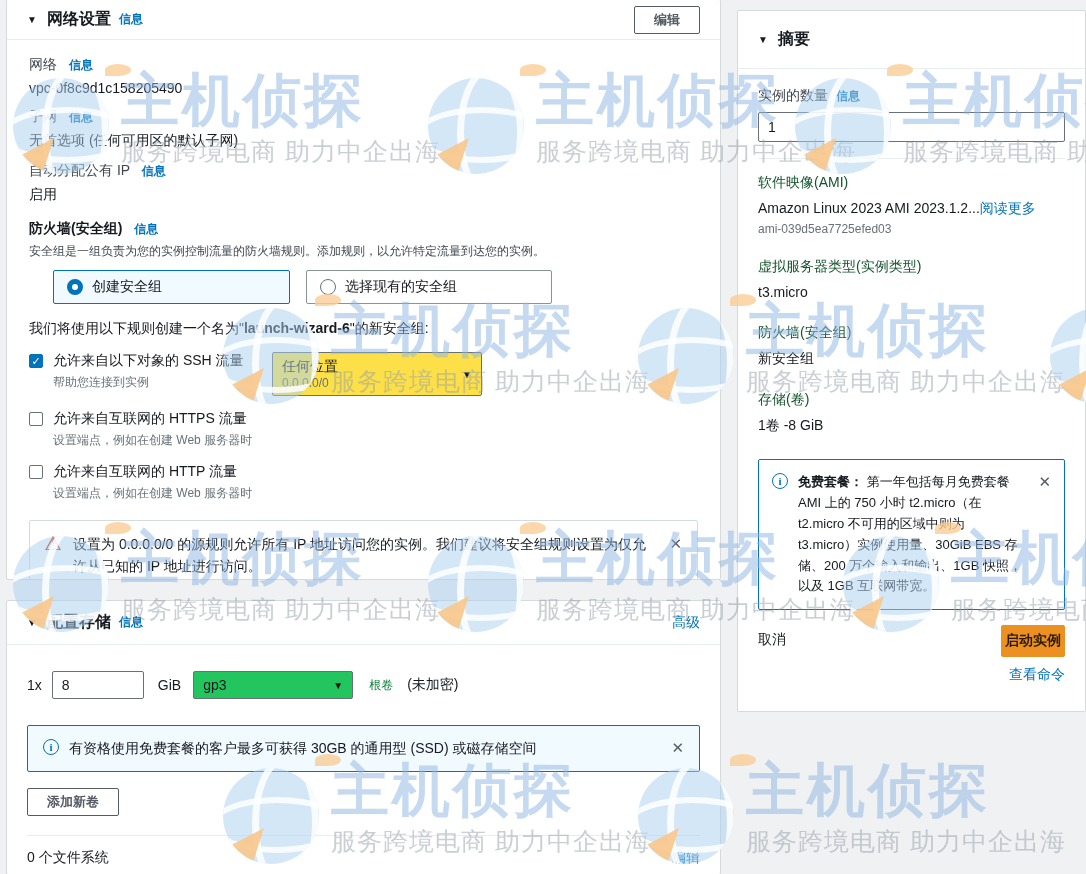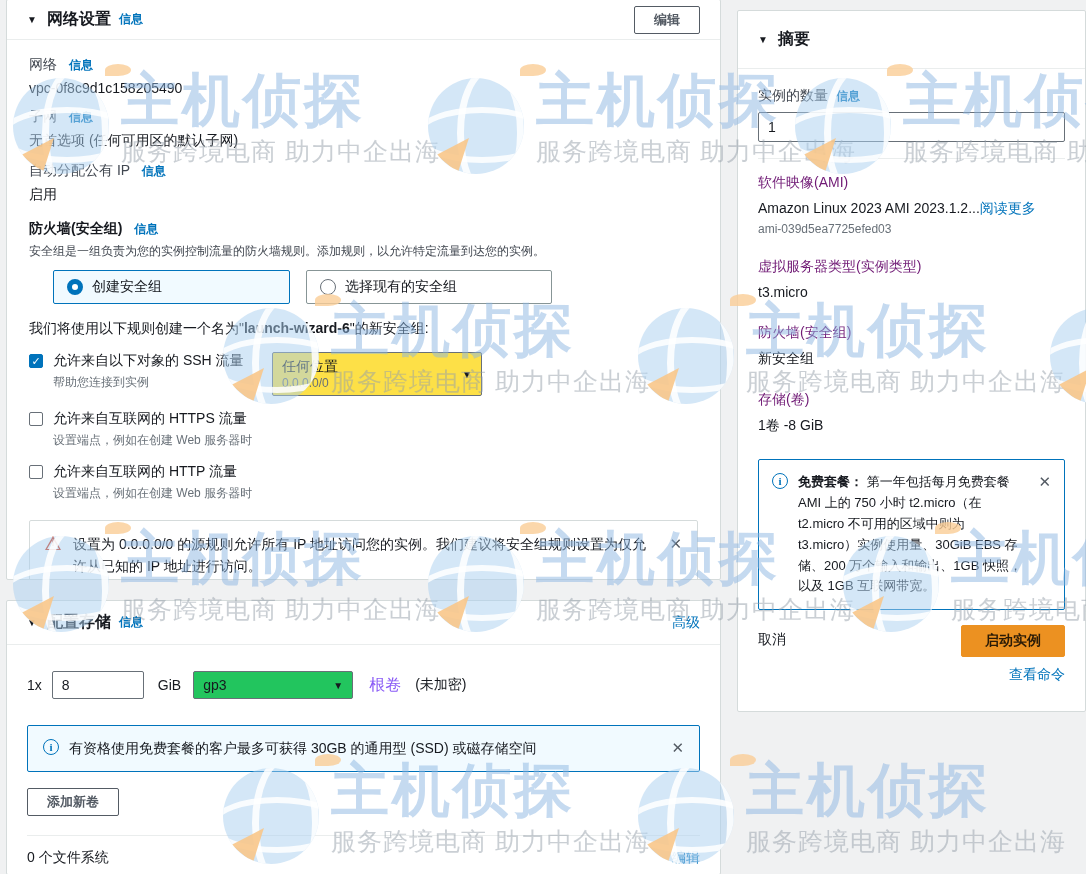--- a/index.html
+++ b/index.html
@@ -75,54 +75,54 @@
     font-size:11px; font-weight:bold; display:flex; align-items:center; justify-content:center;
     margin:1px 10px 0 0; flex:none; font-family:"Liberation Serif",serif; }
 
   
   .vol-row { display:flex; align-items:center; margin-top:12px; }
   .vol-x { font-size:14px; color:#16191f; margin-right:10px; }
   .vol-size { width:92px; height:28px; border:1px solid #687078; border-radius:2px; font-size:14px; padding:0 9px; color:#16191f; }
   .vol-unit { font-size:14px; color:#16191f; margin:0 12px 0 14px; }
   .vol-type { position:relative; width:160px; height:28px; border:1px solid #687078; border-radius:2px;
     display:flex; align-items:center; padding:0 9px; font-size:14px; color:#16191f; cursor:pointer; background:#22c55e; }
-  .vol-root { font-size:16px; color:#8b5cf6; margin-left:16px; }
+  .vol-root { font-size:12px; color:#15803d; margin-left:16px; }
   .vol-enc { font-size:14px; color:#16191f; margin-left:14px; }
   .flash-info { border:1px solid #0073bb; background:#f1faff; margin-top:26px; padding:12px 15px; display:flex; align-items:flex-start; border-radius:2px; }
   .flash-info .txt { flex:1; font-size:14px; color:#16191f; line-height:1.5; }
   #add-volume { margin-top:16px; margin-left:0; display:inline-block; }
   .hr { border-top:1px solid #eaeded; margin-top:19px; }
   .fs-row { display:flex; align-items:center; margin-top:13px; }
   .fs-text { font-size:14px; color:#16191f; }
   .link { color:#0073bb; font-size:14px; cursor:pointer; text-decoration:none; }
   .fs-row .link { margin-left:auto; }
   .adv-link { margin-left:auto; font-size:14px; color:#0073bb; cursor:pointer; }
 
   
   #summary-card .card-body { padding:18px 20px 0 20px; }
   .sum-label-row { display:flex; align-items:center; }
   .sum-label { font-size:14px; color:#414750; }
   .sum-input { width:100%; height:30px; border:1px solid #687078; border-radius:2px; font-size:14px; padding:0 9px; margin-top:7px; color:#16191f; }
   .sum-div { border-top:1px solid #eaeded; margin-top:16px; }
-  .sum-link { font-size:14px; color:#701a75; cursor:pointer; margin-top:15px; }
+  .sum-link { font-size:14px; color:#14532d; cursor:pointer; margin-top:15px; }
   .sum-item .sum-link { margin-top:22px; }
   .sum-value { font-size:14px; color:#16191f; margin-top:7px; line-height:1.4; }
   .sum-sub { font-size:12px; color:#687078; margin-top:3px; }
   .inline-link { color:#0073bb; cursor:pointer; }
 
   .freetier-box { border:1px solid #0073bb; border-radius:2px; background:#fff; margin-top:24px;
     padding:12px 13px; display:flex; align-items:flex-start; }
   .freetier-box .txt { flex:1; font-size:13px; color:#16191f; line-height:1.6; }
   .freetier-box b { font-weight:bold; }
 
   .sum-footer { display:flex; margin-top:15px; align-items:flex-start;justify-content:space-between; }
   .cancel-btn { font-size:14px; color:#16191f; background:none; border:none; cursor:pointer; padding:6px 0; }
   .footer-right { margin-left:auto; display:flex; flex-direction:column; align-items:flex-end; }
   .btn-launch { background:#ec9121; border:1px solid #ec9121; border-radius:2px; color:#2b1b06;
-    font-size:14px; font-weight:bold; padding:6px 23px; cursor:pointer; }
+    font-size:14px; font-weight:bold; padding:6px 3px; cursor:pointer; }
   .view-cmd { margin-top:9px; font-size:14px; color:#0073bb; cursor:pointer; }
 
   
   .wm { position:absolute; display:flex; align-items:flex-start; pointer-events:none; z-index:40; }
   .wm-globe { position:relative; width:96px; height:96px; border-radius:50%;
     background:rgba(170,208,240,0.5); margin-top:8px; flex:none; overflow:hidden; }
   .wm-globe::before { content:""; position:absolute; left:30%; top:-12%; width:55%; height:124%;
     border-radius:50%; border:7px solid rgba(255,255,255,0.85); }
   .wm-globe::after { content:""; position:absolute; left:-14%; top:30%; width:128%; height:46%;
     border-radius:50%; border:6px solid rgba(255,255,255,0.85); }

